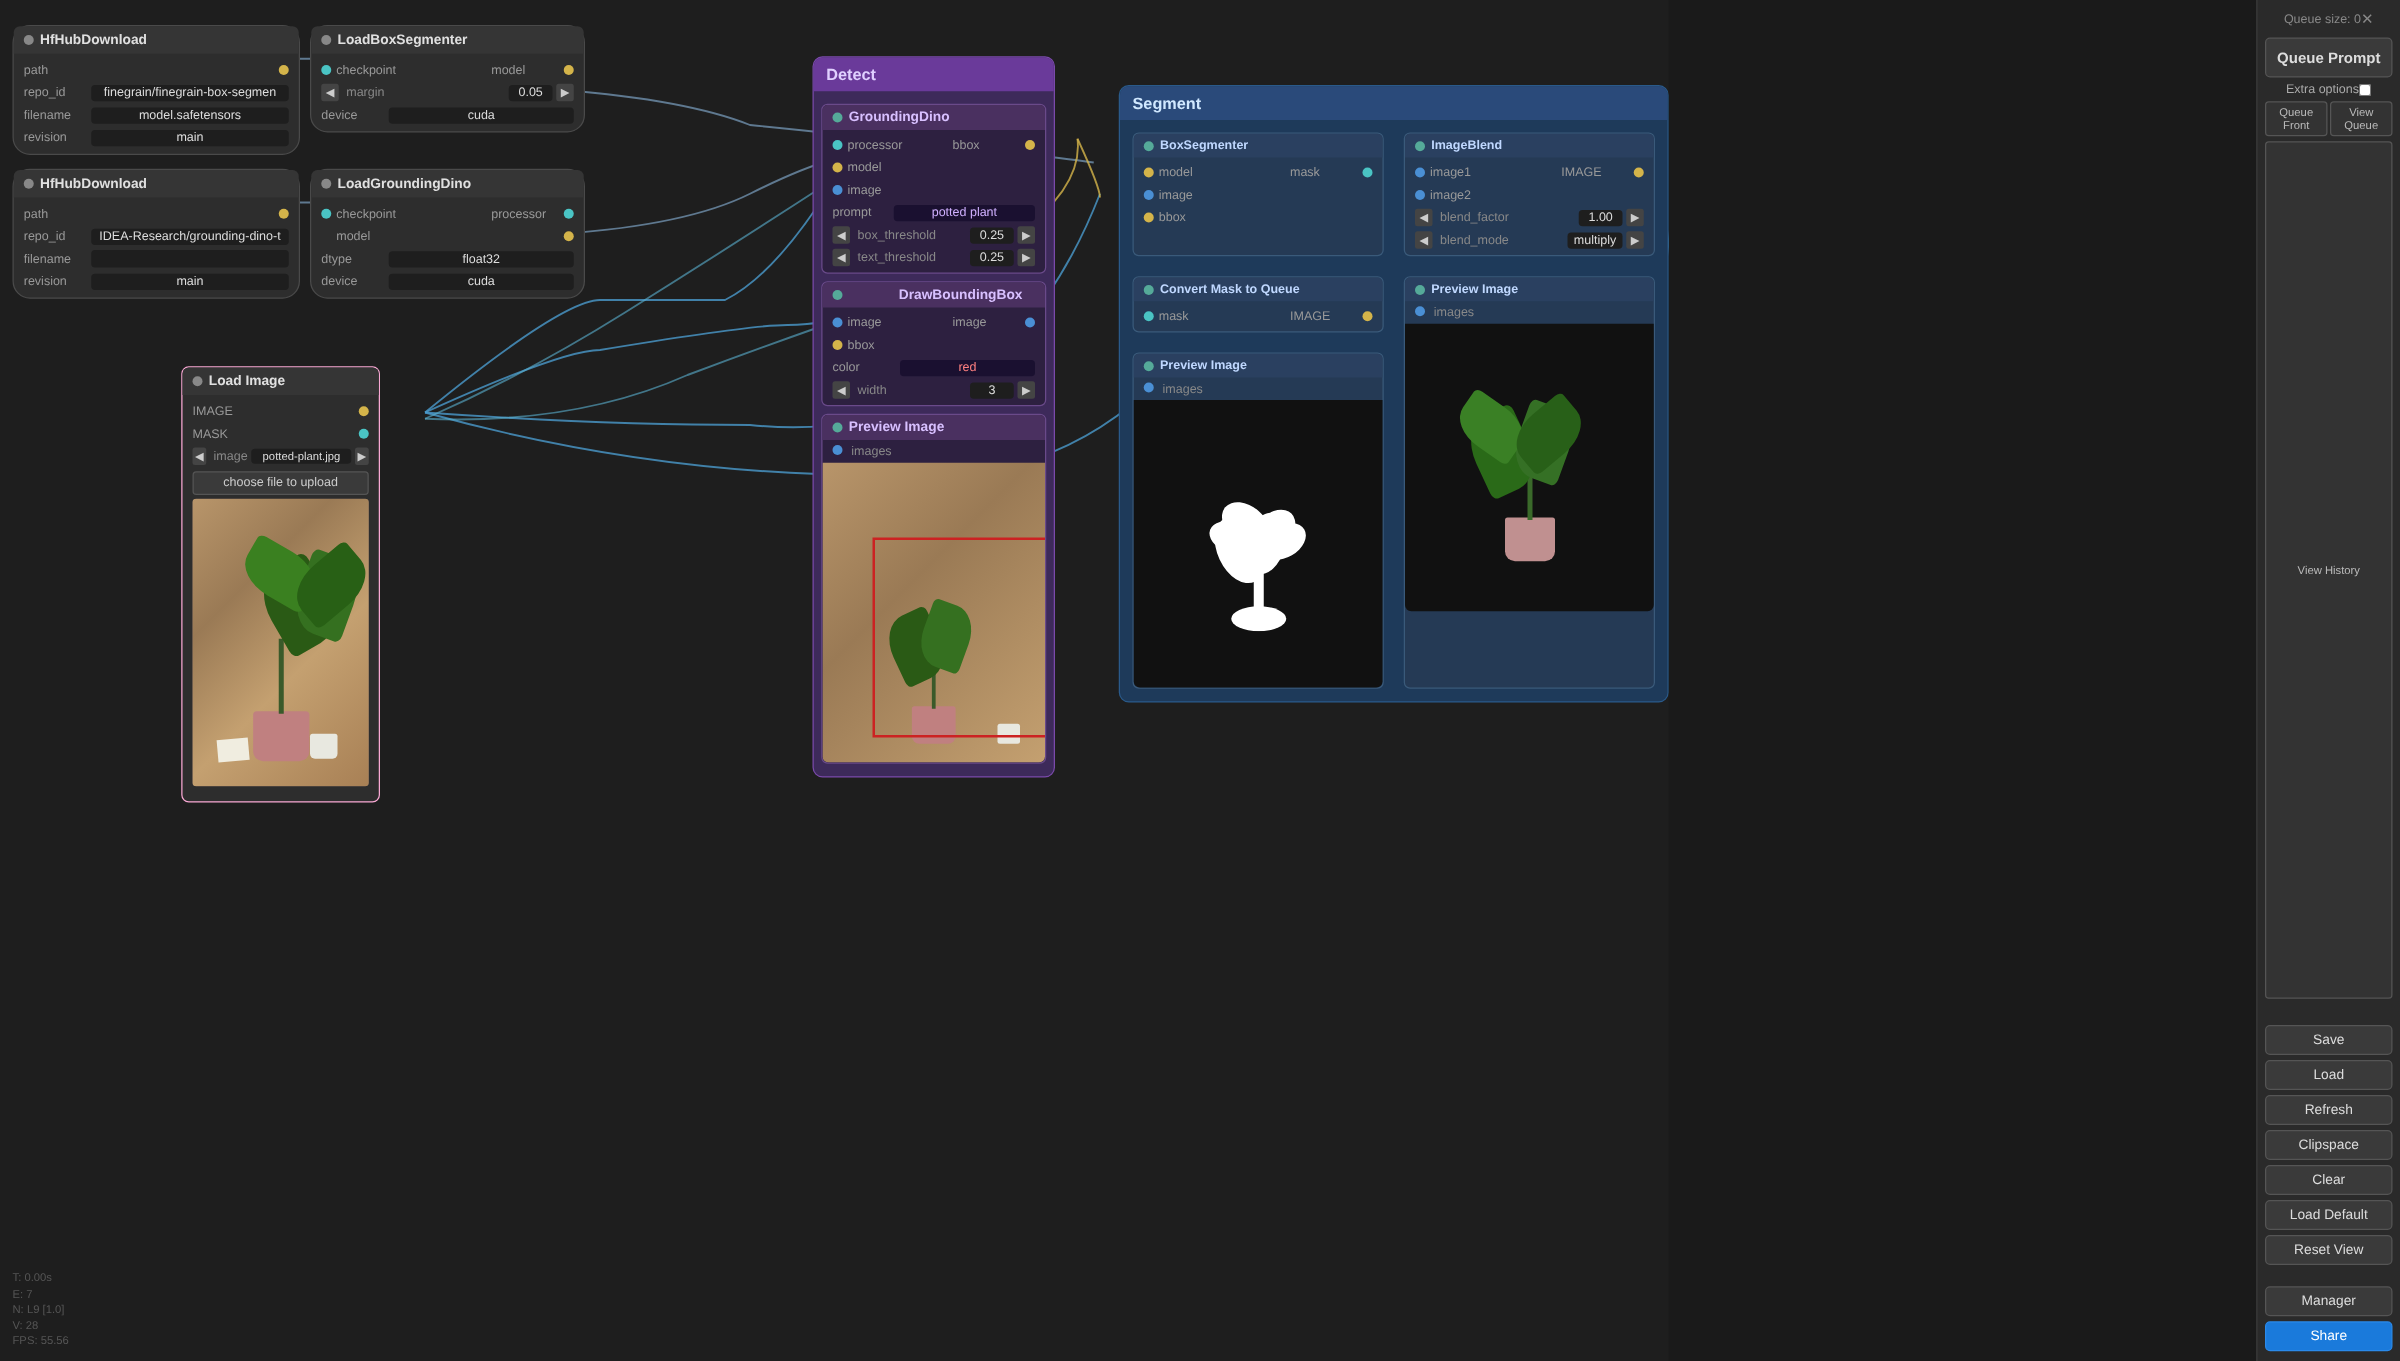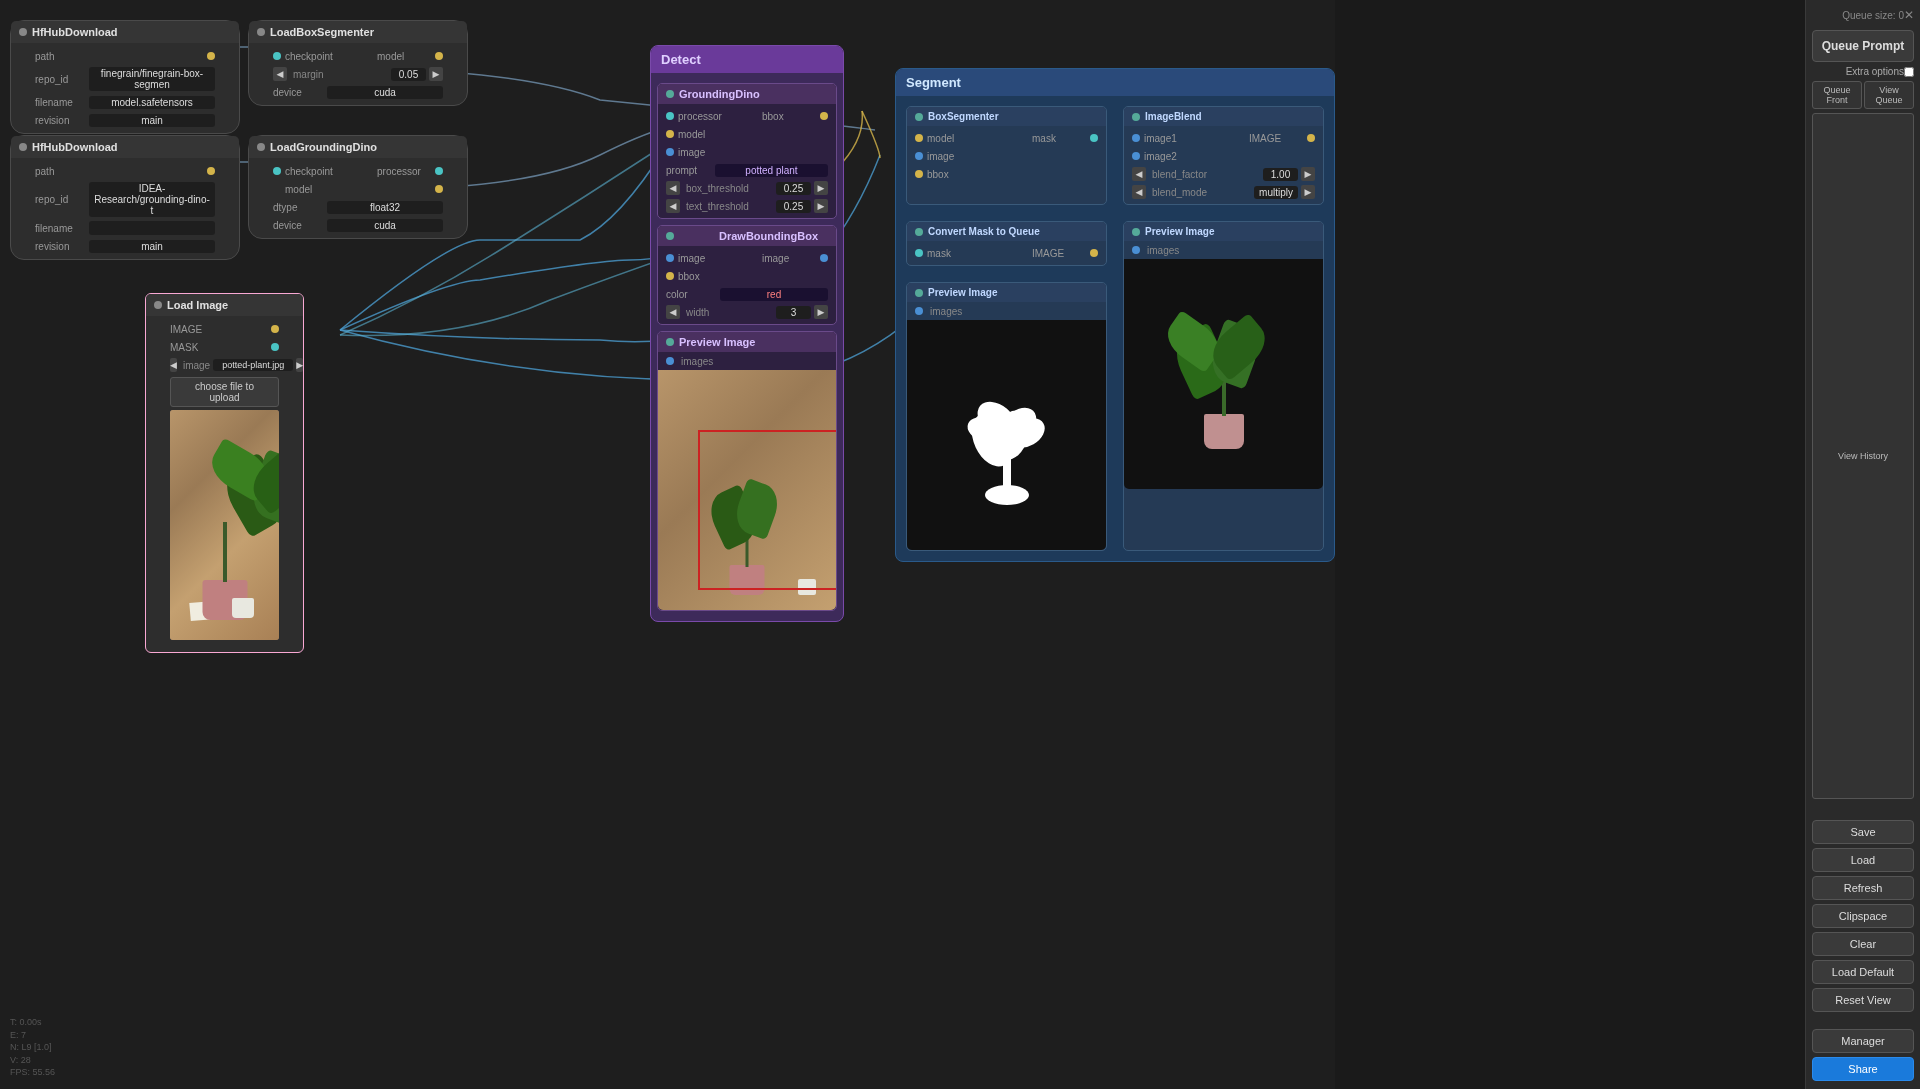--- a/index.html
+++ b/index.html
@@ -27,21 +27,21 @@
     
     #right-panel {
       position: absolute;
       top: 0; right: 0;
       width: 115px;
       height: 1089px;
       background: #2a2a2a;
       border-left: 1px solid #3a3a3a;
       display: flex;
       flex-direction: column;
-      align-items: flex-end;
+      align-items: center;
       padding: 8px 6px;
       gap: 4px;
     }
 
     
     .node {
       position: absolute;
       background: #2d2d2d;
       border: 1px solid #4a4a4a;
       border-radius: 14px;
@@ -62,21 +62,21 @@
 
     .node-dot {
       width: 8px;
       height: 8px;
       border-radius: 50%;
       background: #888;
       display: inline-block;
     }
 
     .node-body {
-      padding: 4px 16px;
+      padding: 4px 0;
     }
 
     .node-row {
       display: flex;
       align-items: center;
       padding: 2px 8px;
       gap: 4px;
       font-size: 10px;
       min-height: 18px;
     }

